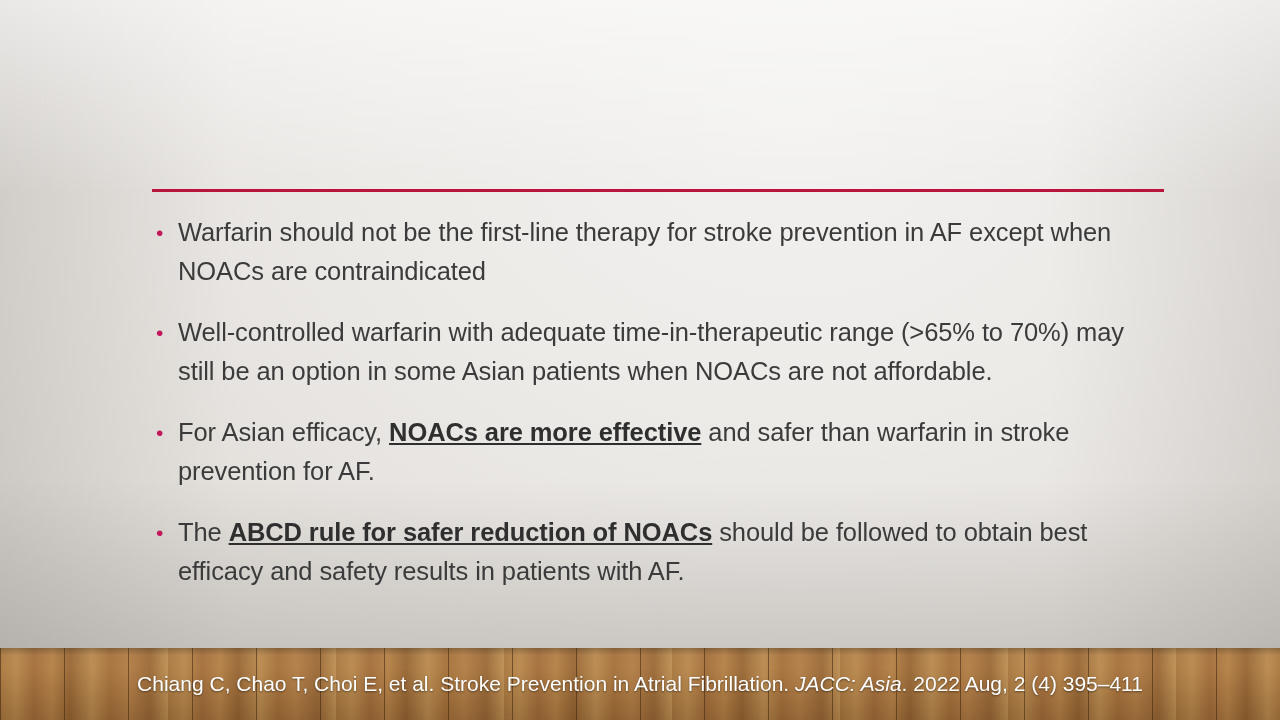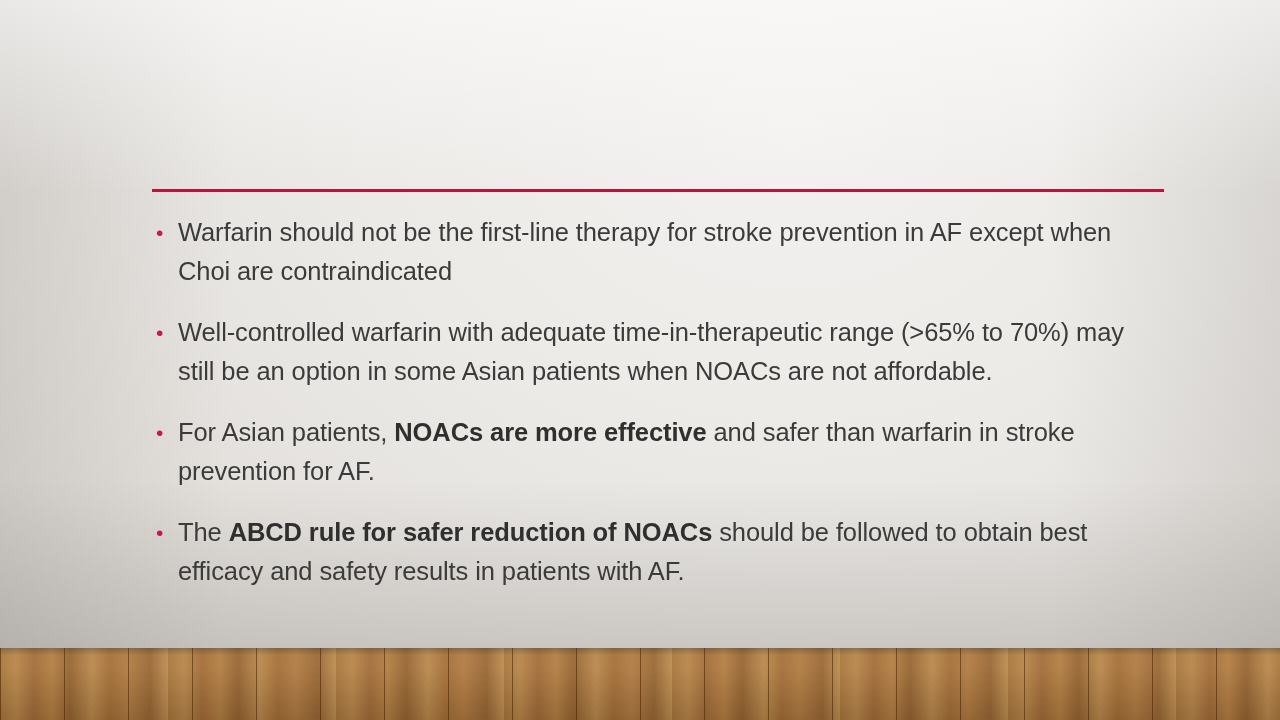--- a/index.html
+++ b/index.html
@@ -61,21 +61,21 @@
     text-align: left;
     padding-left: 4px;
   }
   .bullet-text {
     flex: 1 1 auto;
     font-size: 25.5px;
     line-height: 39px;
     color: #3b3b3b;
     letter-spacing: -0.1px;
   }
-  .bullet-text b { font-weight: bold; color: #2f2f2f; }
+  .bullet-text b { font-weight: bold; color: #2f2f2f; text-decoration: underline; }
   .floor {
     position: absolute;
     left: 0;
     top: 648px;
     width: 1280px;
     height: 72px;
     background:
       linear-gradient(180deg, rgba(0,0,0,0.30) 0%, rgba(0,0,0,0.05) 10%, rgba(0,0,0,0) 28%),
       repeating-linear-gradient(90deg,
         #b07b3f 0px, #c08c4d 16px, #a9703a 34px, #bb8446 52px,
@@ -112,42 +112,45 @@
 <div class="slide">
   <div class="wall-shade"></div>
 
   <div class="rule"></div>
 
   <div class="content">
 
     <div class="bullet-row">
       <div class="bullet-dot">•</div>
       <div class="bullet-text">
-        <span>Warfarin should not be the first-line therapy for stroke prevention in AF except when Choi are contraindicated</span>
+        <span>Warfarin should not be the first-line therapy for stroke prevention in AF except when NOACs are contraindicated</span>
       </div>
     </div>
 
     <div class="bullet-row">
       <div class="bullet-dot">•</div>
       <div class="bullet-text">
         <span>Well-controlled warfarin with adequate time-in-therapeutic range (&gt;65% to 70%) may still be an option in some Asian patients when NOACs are not affordable.</span>
       </div>
     </div>
 
     <div class="bullet-row">
       <div class="bullet-dot">•</div>
       <div class="bullet-text">
-        <span>For Asian patients, </span><b>NOACs are more effective</b><span> and safer than warfarin in stroke prevention for AF.</span>
+        <span>For Asian efficacy, </span><b>NOACs are more effective</b><span> and safer than warfarin in stroke prevention for AF.</span>
       </div>
     </div>
 
     <div class="bullet-row">
       <div class="bullet-dot">•</div>
       <div class="bullet-text">
         <span>The </span><b>ABCD rule for safer reduction of NOACs</b><span> should be followed to obtain best efficacy and safety results in patients with AF.</span>
       </div>
     </div>
 
   </div>
 
   <div class="floor"></div>
 
+  <div class="citation">
+    <span>Chiang C, Chao T, Choi E, et al. Stroke Prevention in Atrial Fibrillation. </span><i>JACC: Asia</i><span>. 2022 Aug, 2 (4) 395–411</span>
+  </div>
 </div>
 
 </body></html>

